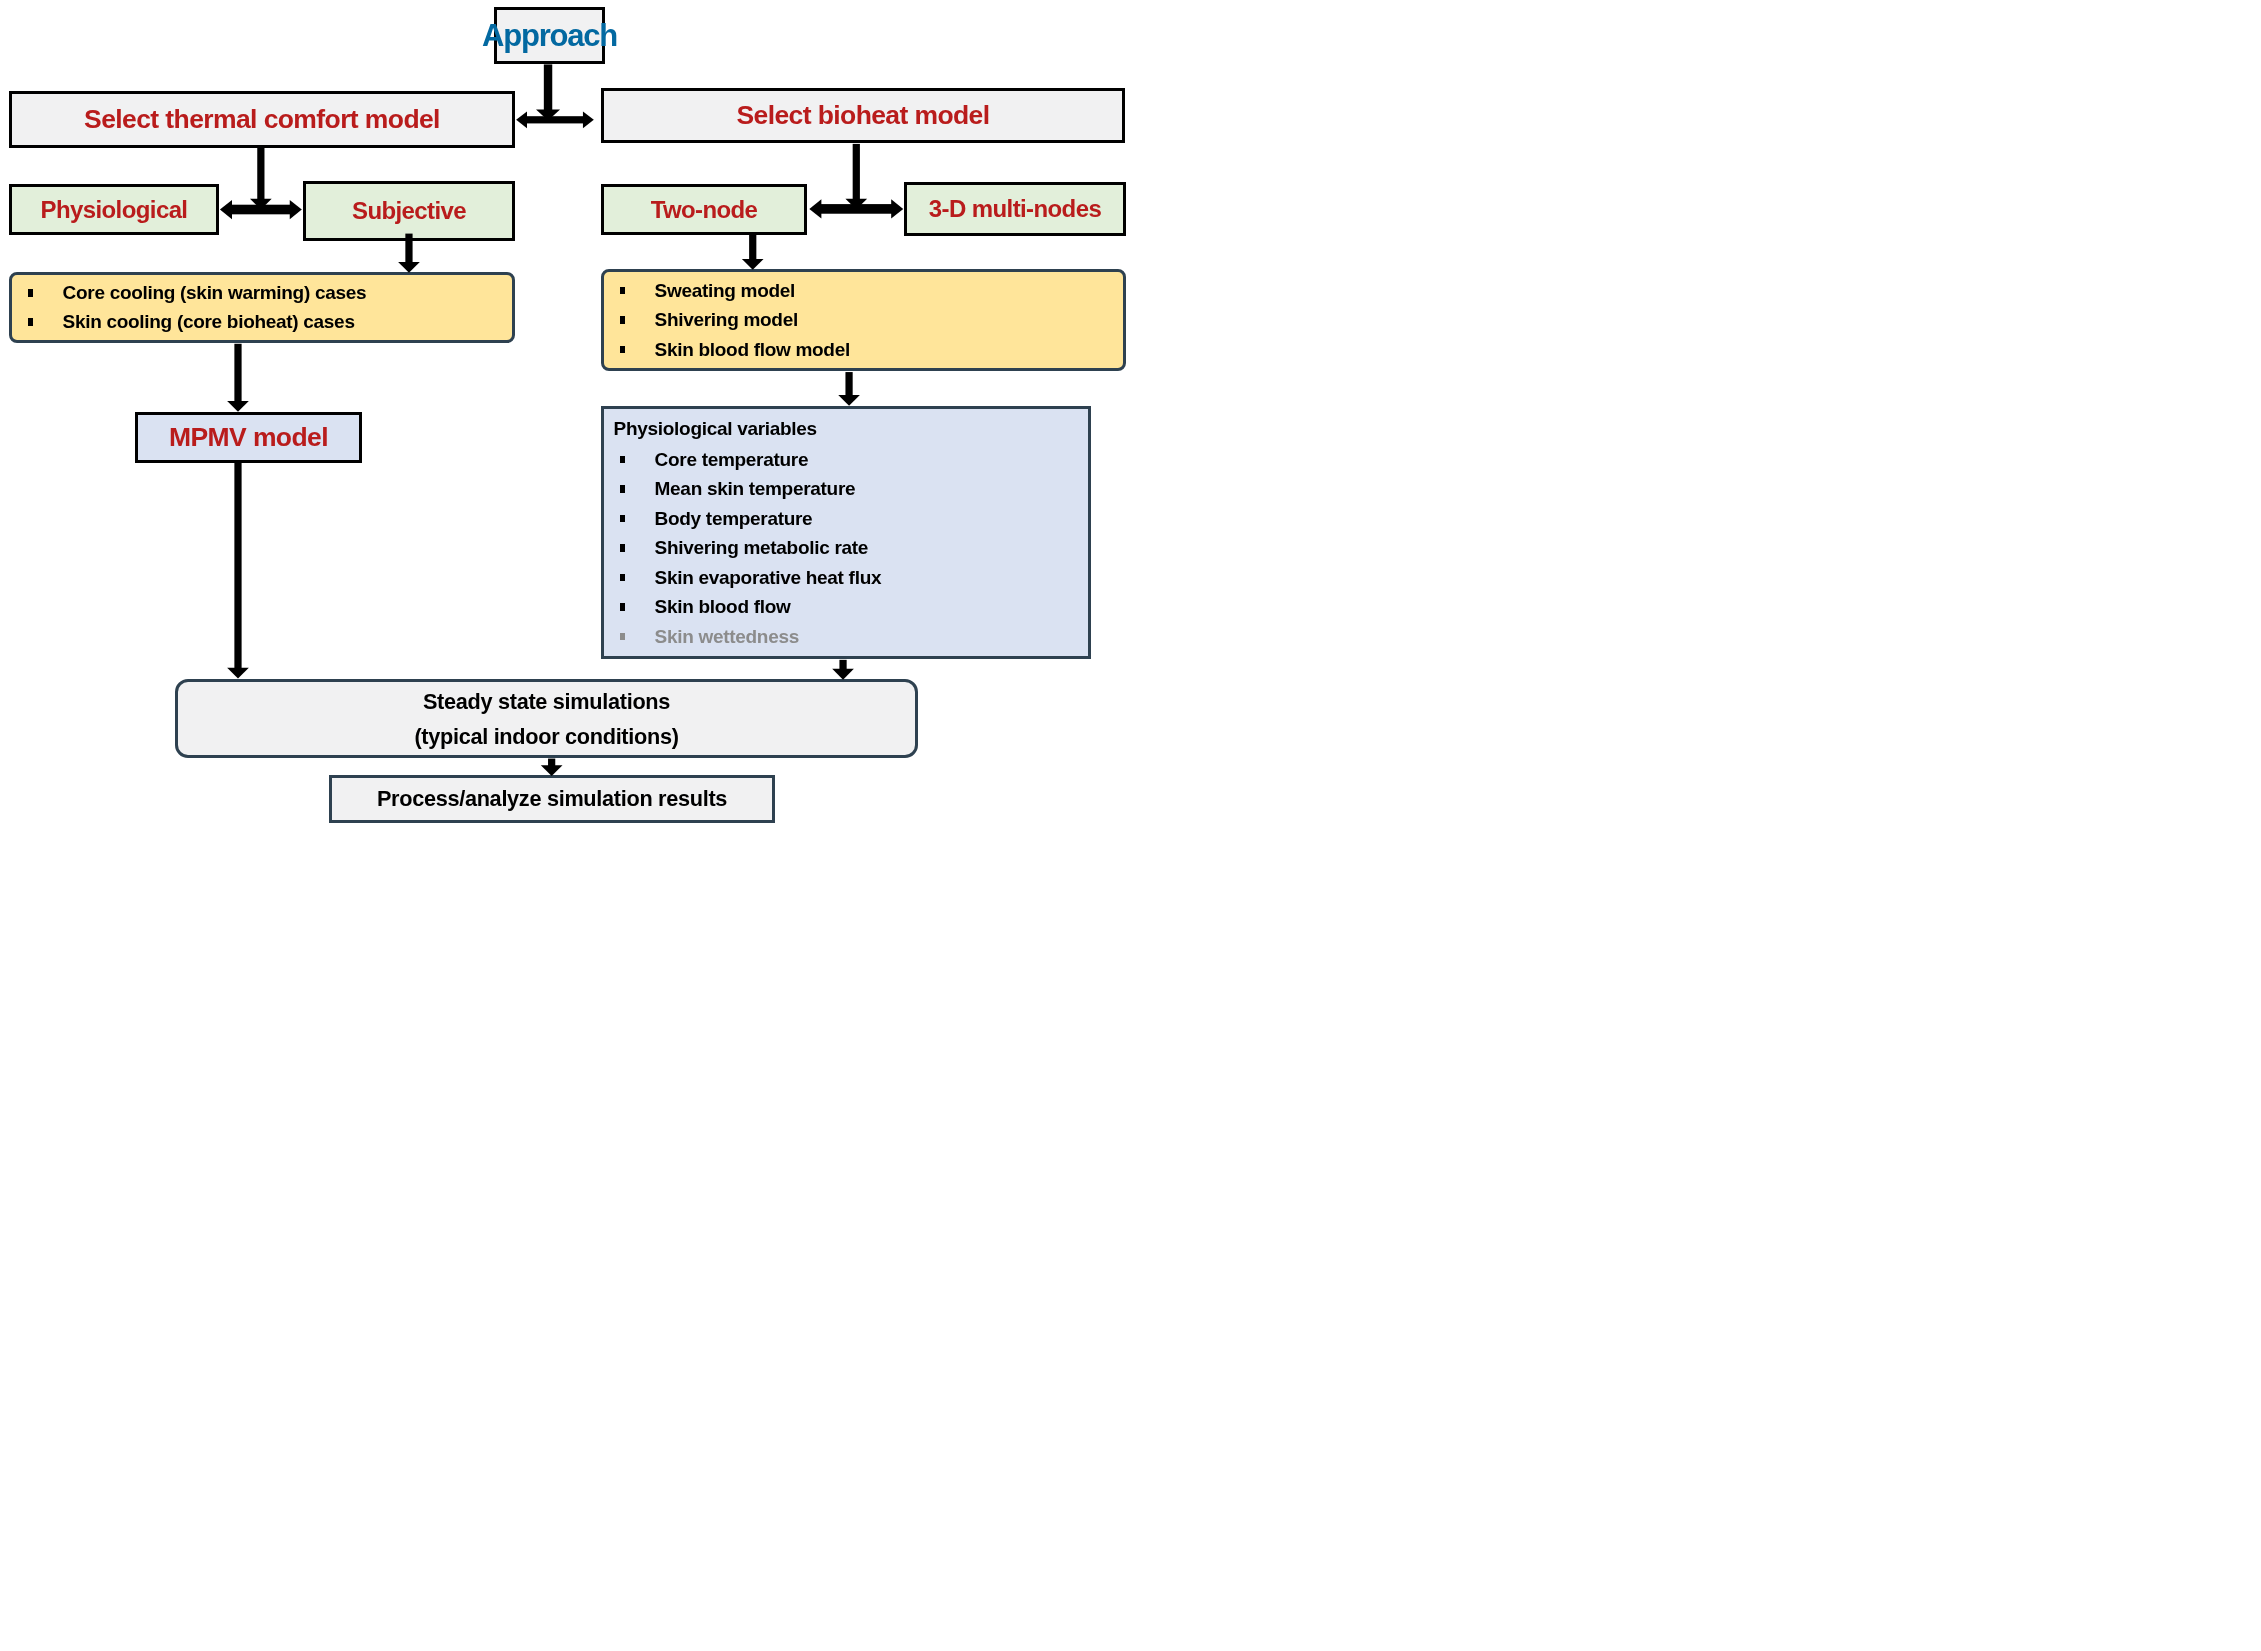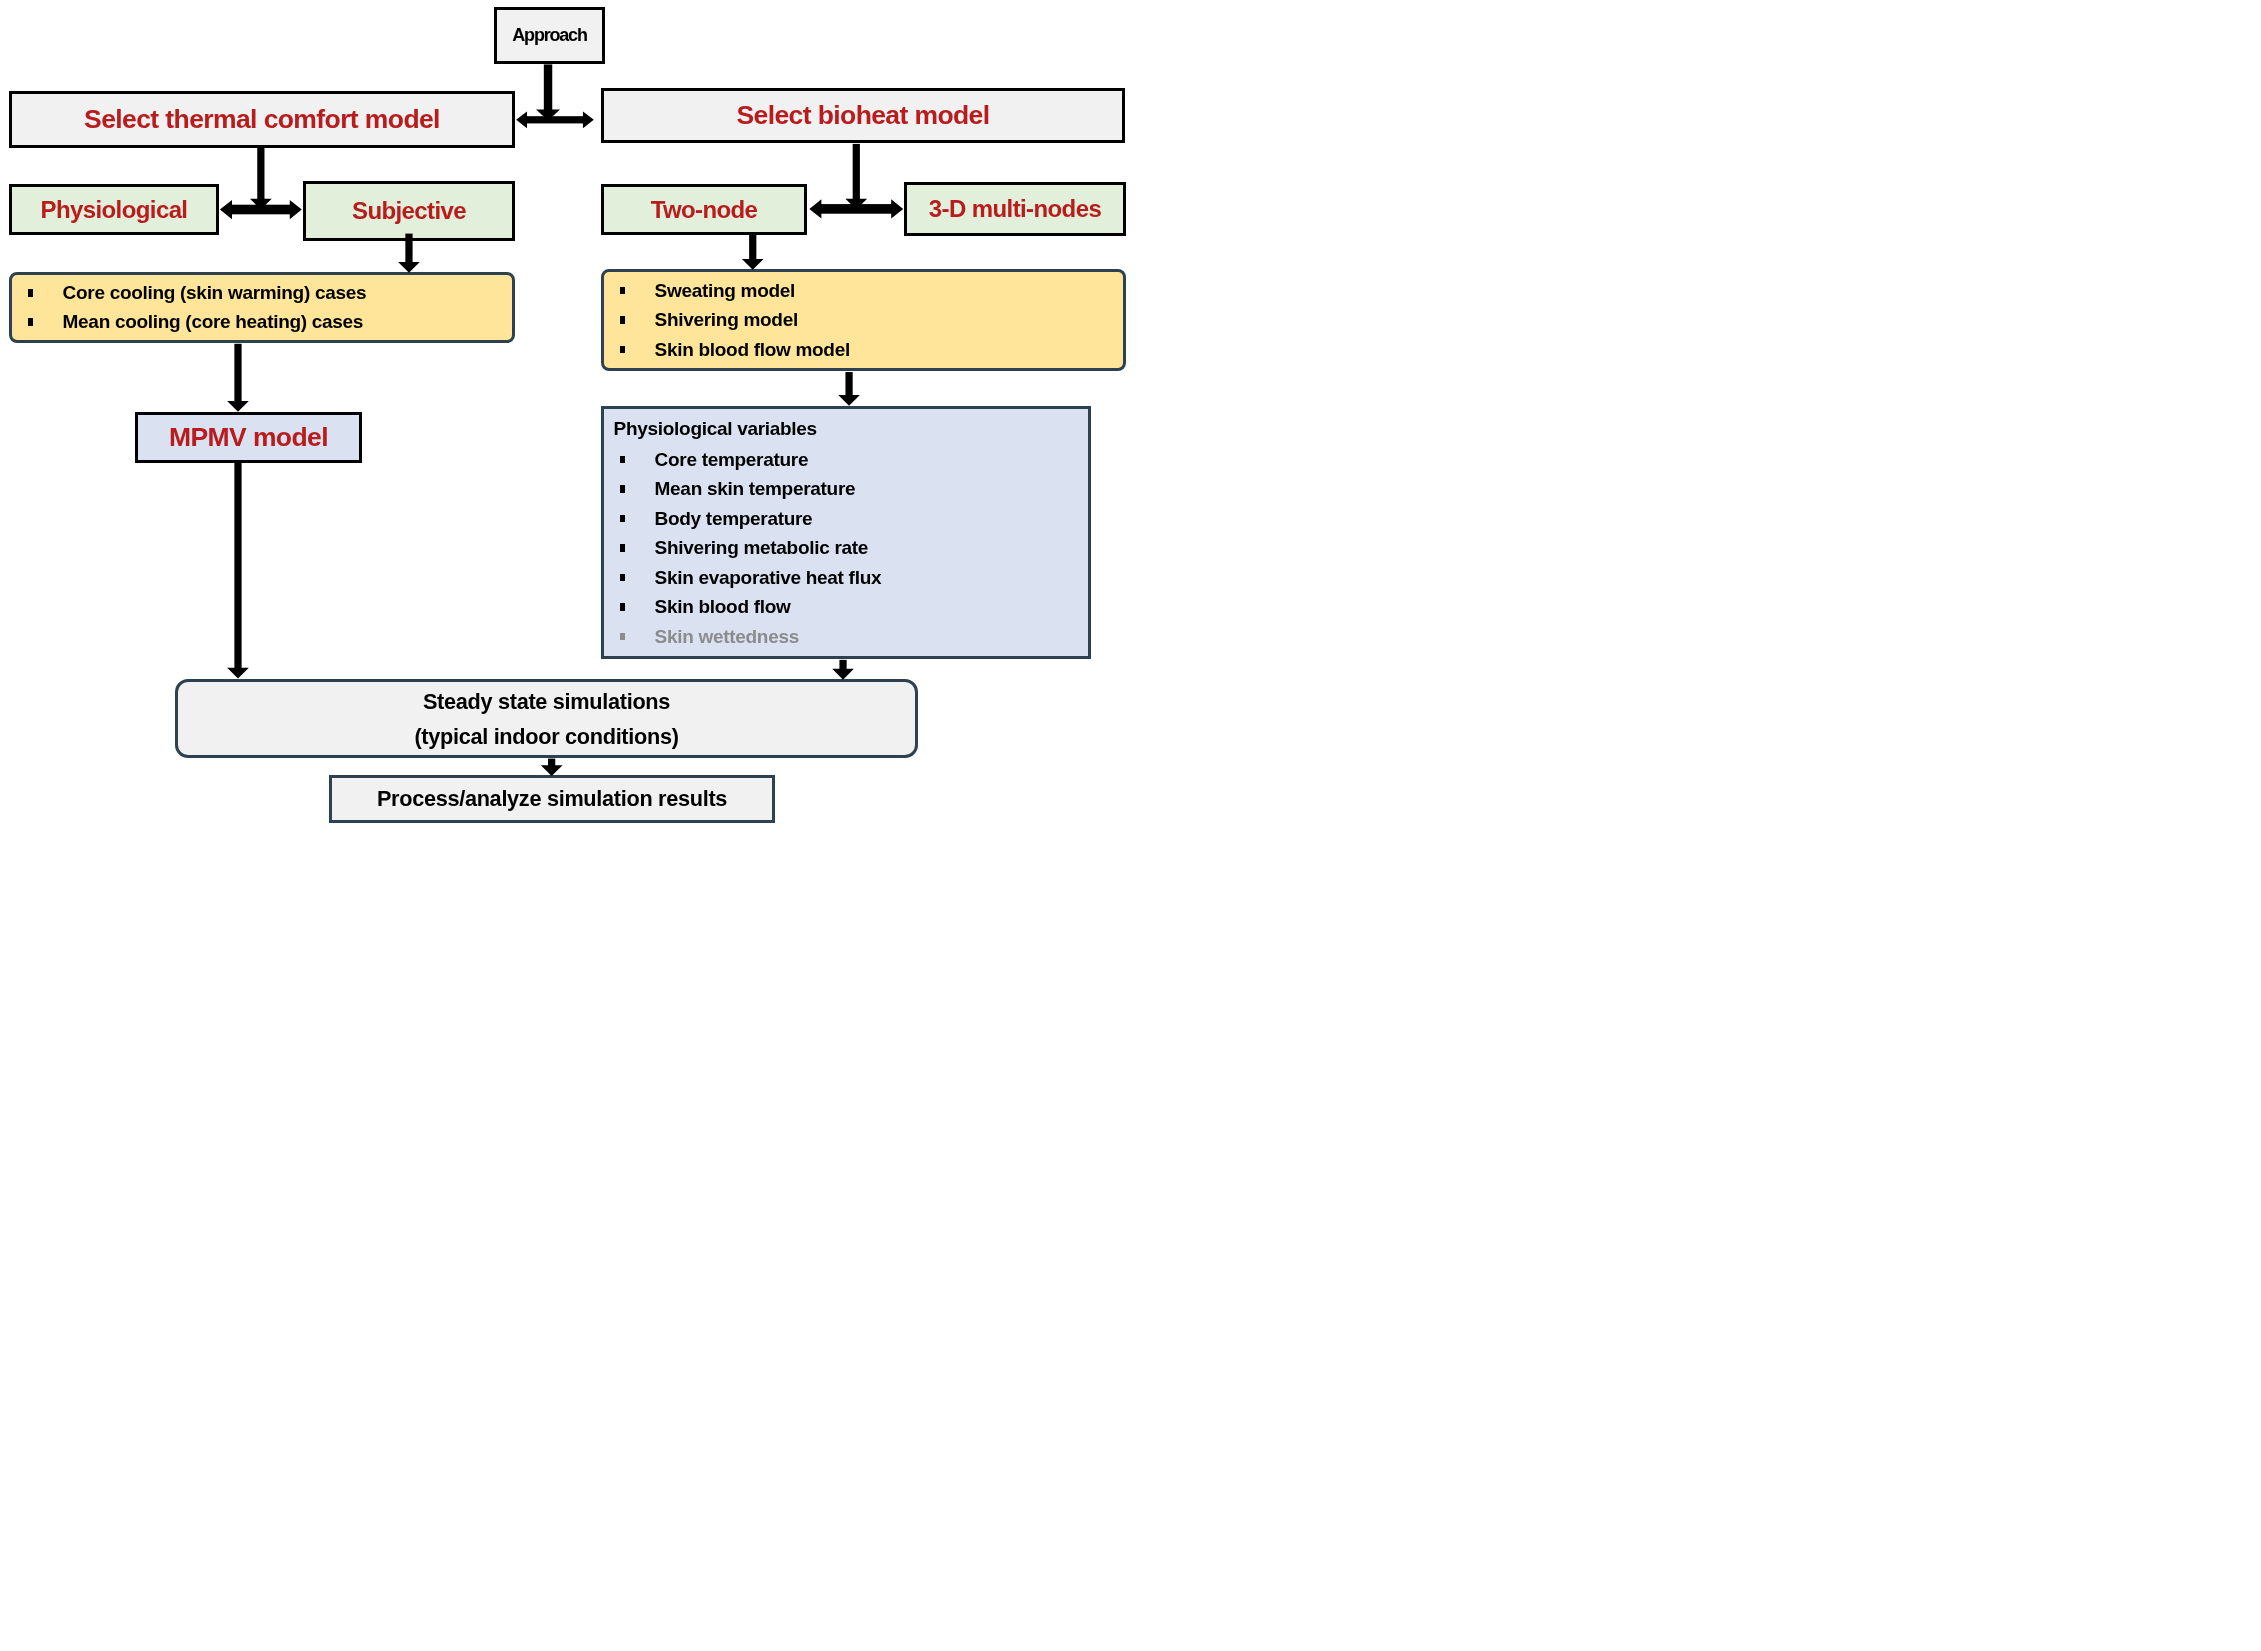--- a/index.html
+++ b/index.html
@@ -20,21 +20,21 @@
     text-align:center;
   }
   .gray   {background:#f1f1f2;}
   .green  {background:#e2efda;}
   .yellow {background:#ffe59a;border-radius:8px;}
   .blue   {background:#dae2f2;}
   .bb     {border:3.6px solid #000000;}
   .bb5    {border:3px solid #000000;}
   .bslate {border:3px solid #2e4150;}
   .navy   {color:#b91c1c;align-items:center;}
-  .t-approach{font-size:18px;font-weight:bold;letter-spacing:-1.2px;color:#000000;}
+  .t-approach{font-size:31px;font-weight:bold;letter-spacing:-1.2px;color:#0369a1;}
   .t-header {font-size:26.5px;font-weight:bold;letter-spacing:-0.6px;}
   .t-node   {font-size:24px;font-weight:bold;letter-spacing:-0.6px;}
   .t-mpmv   {font-size:26.5px;font-weight:bold;letter-spacing:-0.6px;}
   .t-list   {font-size:19px;font-weight:bold;letter-spacing:-0.3px;color:#000;}
   .t-big    {font-size:21.7px;font-weight:bold;letter-spacing:-0.3px;color:#000;}
   .listbox{
     flex-direction:column;
     align-items:stretch;
     justify-content:center;
     text-align:left;
@@ -96,21 +96,21 @@
     <span>3-D multi-nodes</span>
   </div>
 
   <div class="box yellow bslate listbox" style="left:9px;top:272px;width:506px;height:71px;">
     <div class="bullet-row">
       <span class="sq"></span>
       <span class="t-list txt">Core cooling (skin warming) cases</span>
     </div>
     <div class="bullet-row">
       <span class="sq"></span>
-      <span class="t-list txt">Mean cooling (core heating) cases</span>
+      <span class="t-list txt">Skin cooling (core bioheat) cases</span>
     </div>
   </div>
 
   <div class="box yellow bslate listbox" style="left:601px;top:269px;width:525px;height:102px;">
     <div class="bullet-row">
       <span class="sq"></span>
       <span class="t-list txt">Sweating model</span>
     </div>
     <div class="bullet-row">
       <span class="sq"></span>

